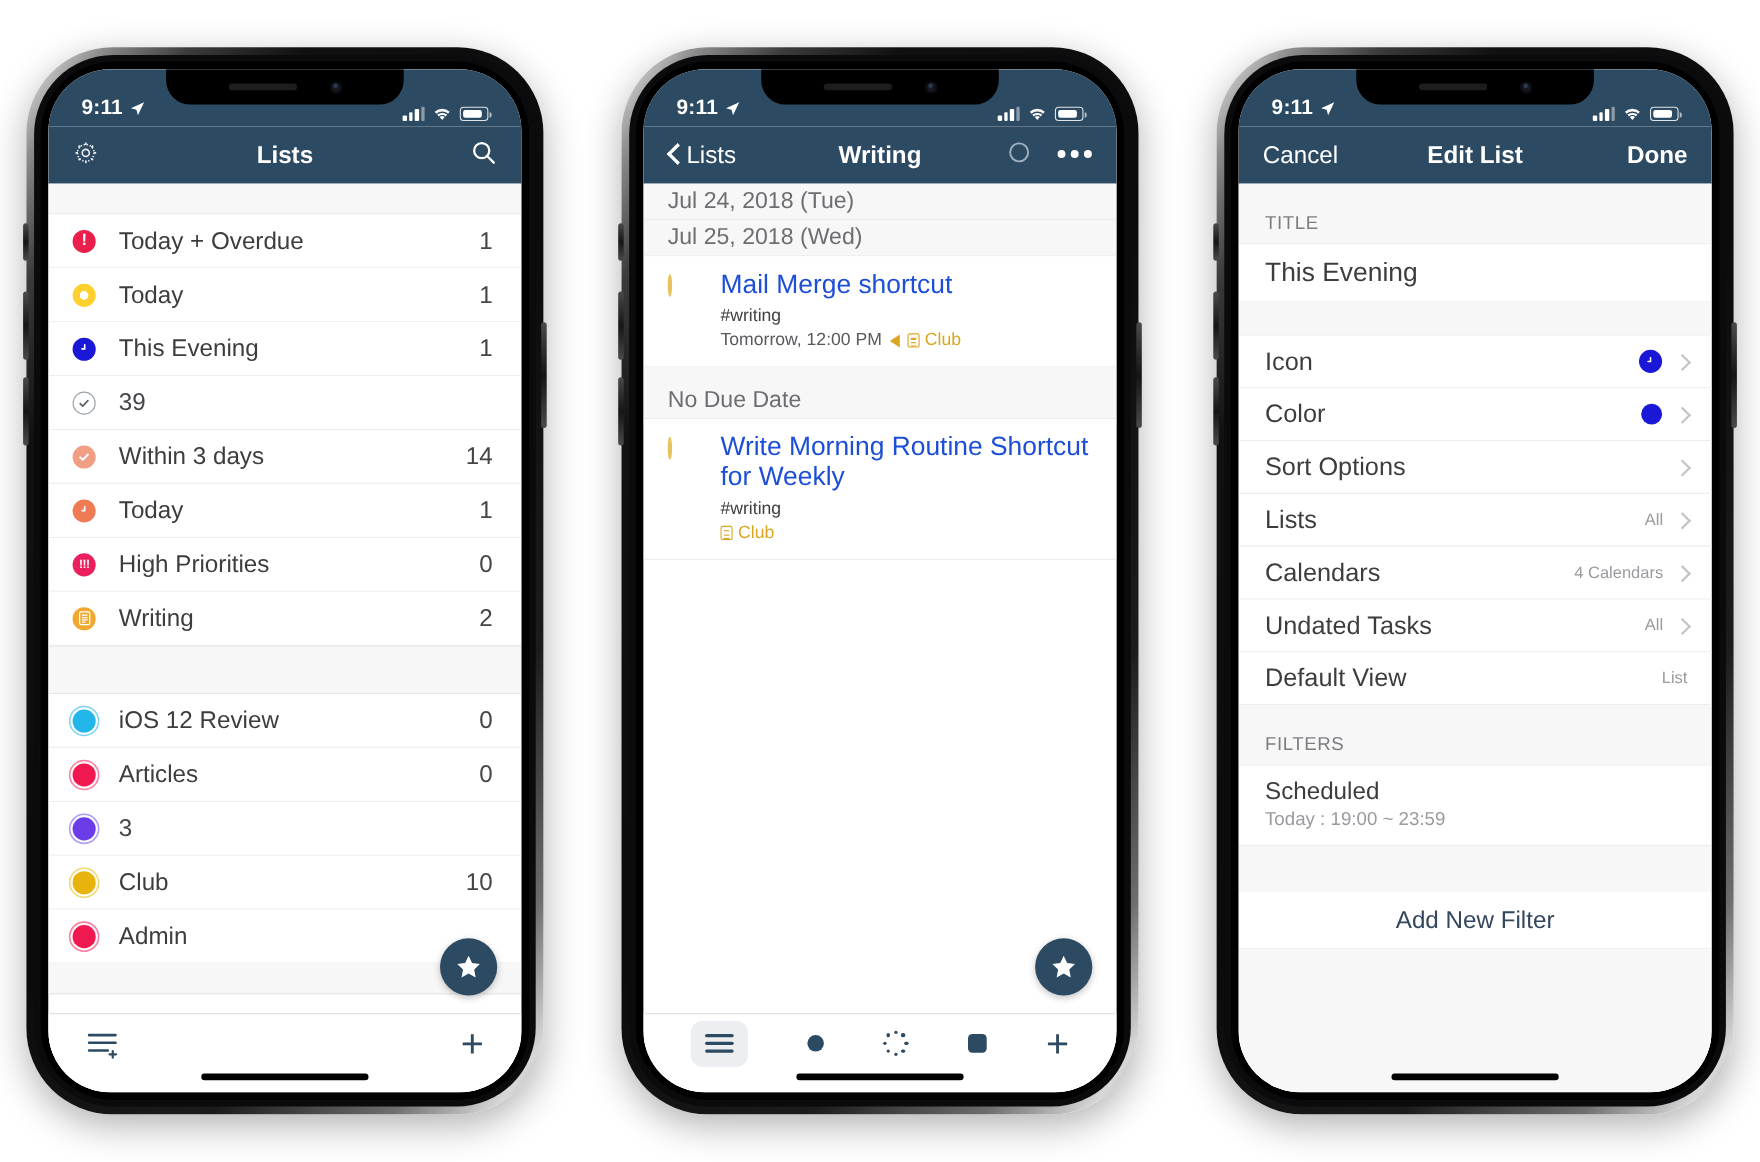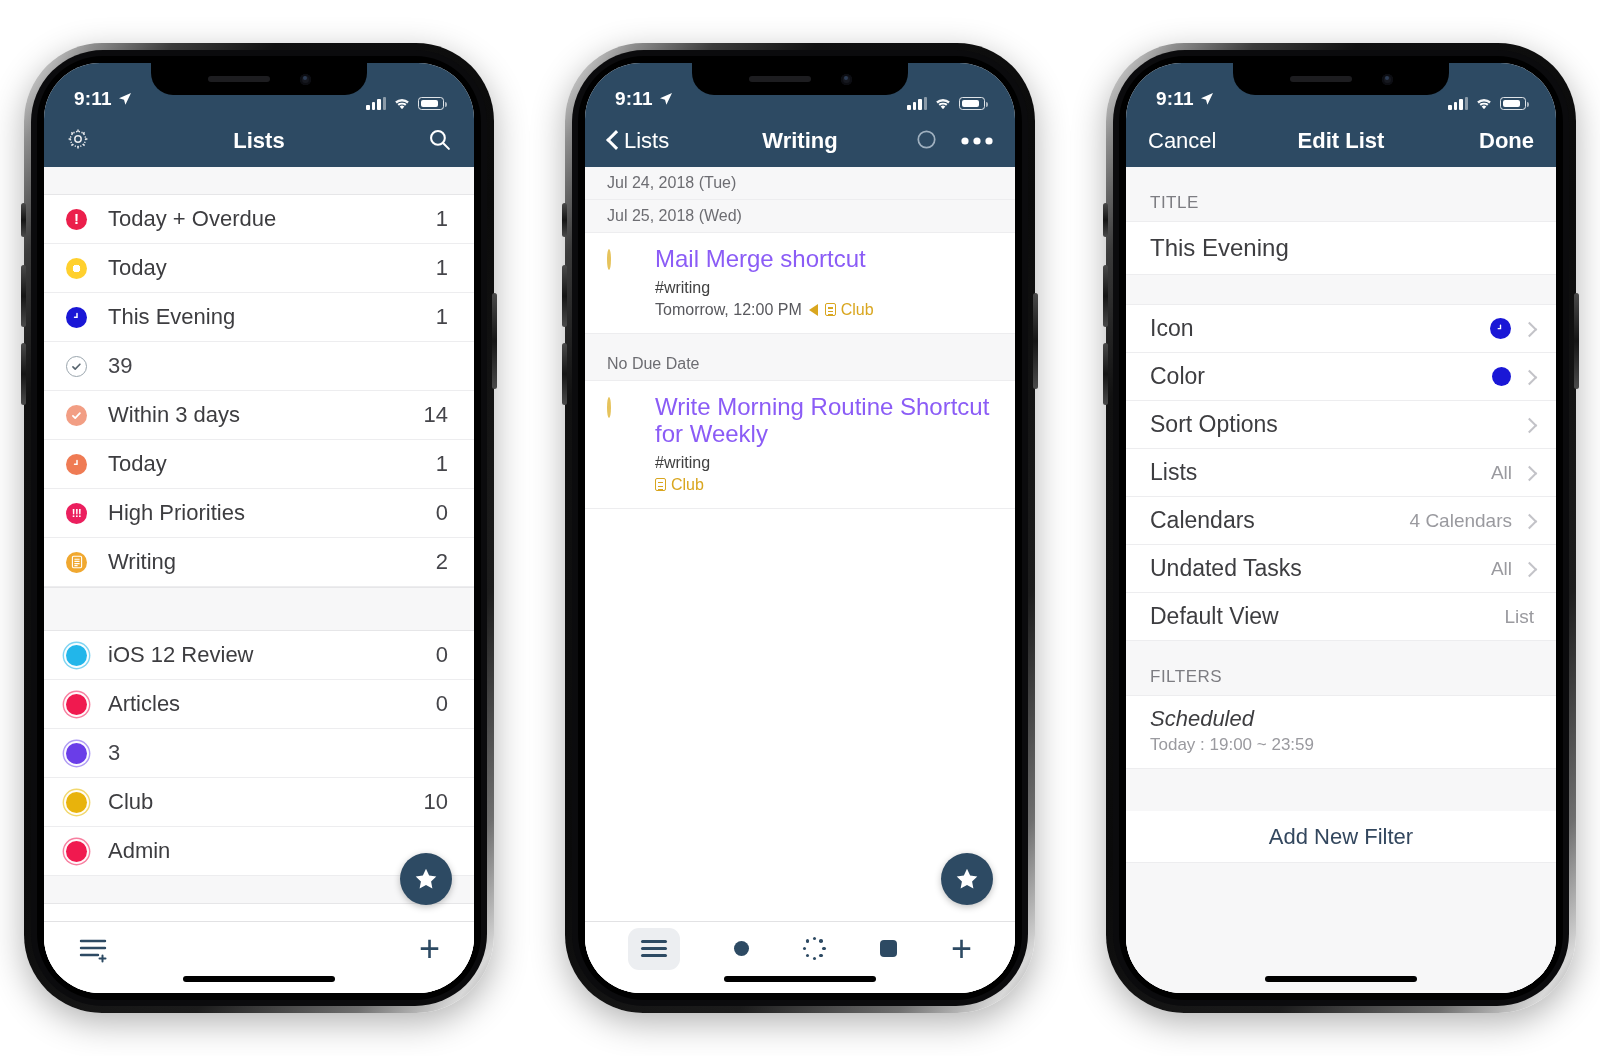--- a/index.html
+++ b/index.html
@@ -169,31 +169,31 @@
     position: absolute; right: 22px; bottom: 88px;
     width: 52px; height: 52px; border-radius: 50%;
     background: #2d4a63; display:flex; align-items:center; justify-content:center;
     box-shadow: 0 2px 7px rgba(0,0,0,.25); z-index: 20;
   }
   .fab svg { width: 26px; height: 26px; fill: #fff; }
 
   
   .sect-head {
     height: 33px; background: #f7f7f8; display: flex; align-items: center;
-    padding: 0 22px; font-size: 16px; color: #6d6d72;
+    padding: 0 22px; font-size: 21px; color: #6d6d72;
     border-bottom: 1px solid #ededef;
   }
   .task {
     display: flex; padding: 13px 22px 14px 22px;
     border-bottom: 1px solid #ededef; background: #fff;
   }
   .task-check { flex: 0 0 48px; padding-top: 5px; }
   .tcirc { width: 25px; height: 25px; border-radius: 50%; border: 2px solid #e6c35c; }
   .task-main { flex: 1; min-width: 0; }
-  .task-title { font-size: 24px; color: #8b5cf6; line-height: 1.12; }
+  .task-title { font-size: 24px; color: #1d4ed8; line-height: 1.12; }
   .task-tag { font-size: 16px; color: #404040; margin-top: 6px; }
   .task-meta { font-size: 16px; color: #58585d; margin-top: 4px; display: flex; align-items: center; gap: 7px; flex-wrap: wrap; }
   .meta-yellow { color: #d9a61f; display: flex; align-items: center; gap: 5px; }
   .mini-doc { width: 11px; height: 13px; border: 1.4px solid #d9a61f; border-radius: 2px; position: relative; }
   .mini-doc::before, .mini-doc::after { content:""; position:absolute; left:2px; right:2px; height:1.3px; background:#d9a61f; }
   .mini-doc::before { top: 3px; }
   .mini-doc::after  { top: 6.5px; box-shadow: 0 3px 0 #d9a61f; }
   .bell-tri { width: 0; height: 0; border-top: 6px solid transparent; border-bottom: 6px solid transparent; border-right: 9px solid #d9a61f; }
 
   
@@ -201,34 +201,34 @@
     padding: 26px 24px 8px 24px; font-size: 17px; color: #7d7d82;
     background: #f7f7f8; letter-spacing: .5px;
   }
   .s-row {
     min-height: 49px; display: flex; align-items: center;
     padding: 0 22px 0 24px; border-bottom: 1px solid #ededef;
     border-top: 1px solid #ededef; background: #fff;
     margin-top: -1px;
   }
   .s-label { flex: 1; font-size: 23px; color: #3d3d40; }
-  .s-val { font-size: 19px; color: #9a9a9f; margin-right: 12px; text-align: center; }
+  .s-val { font-size: 15px; color: #9a9a9f; margin-right: 12px; text-align: center; }
   .chev { width: 10px; height: 18px; position: relative; flex: 0 0 10px; }
   .chev::before {
     content:""; position:absolute; left:0; top:4px; width:9px; height:9px;
     border-top: 2.6px solid #c3c3c8; border-right: 2.6px solid #c3c3c8;
     transform: rotate(45deg);
   }
   .spacer-band { height: 30px; background: #f7f7f8; }
   .spacer-band.sm { height: 42px; }
   .filter-row {
     padding: 10px 24px 13px 24px; background: #fff;
     border-top: 1px solid #ededef; border-bottom: 1px solid #ededef;
   }
-  .filter-title { font-size: 22px; color: #3d3d40; font-style: italic; }
+  .filter-title { font-size: 22px; color: #3d3d40; }
   .filter-sub { font-size: 17px; color: #9a9a9f; margin-top: 3px; }
   .add-filter {
     height: 52px; display: flex; align-items: center; justify-content: center;
     font-size: 22px; color: #33475e; background: #fff;
     border-bottom: 1px solid #ededef;
   }
   .tail-band { background: #f7f7f8; flex: 1; }
   .col-flex { display: flex; flex-direction: column; height: 100%; }
   .title-val { height: 54px; display:flex; align-items:center; padding: 0 24px;
                font-size: 24px; color: #3d3d40; background: #fff;

